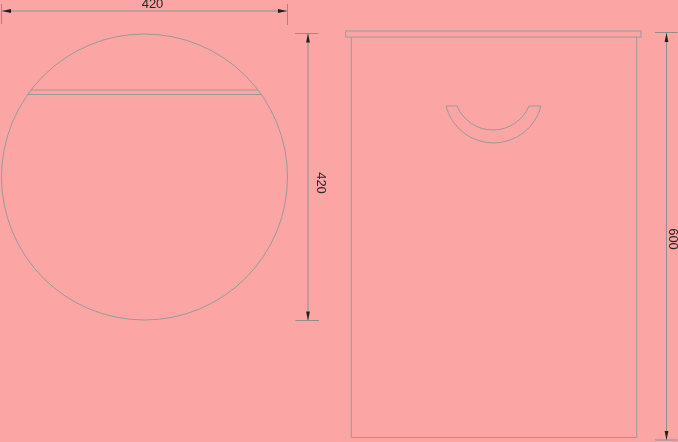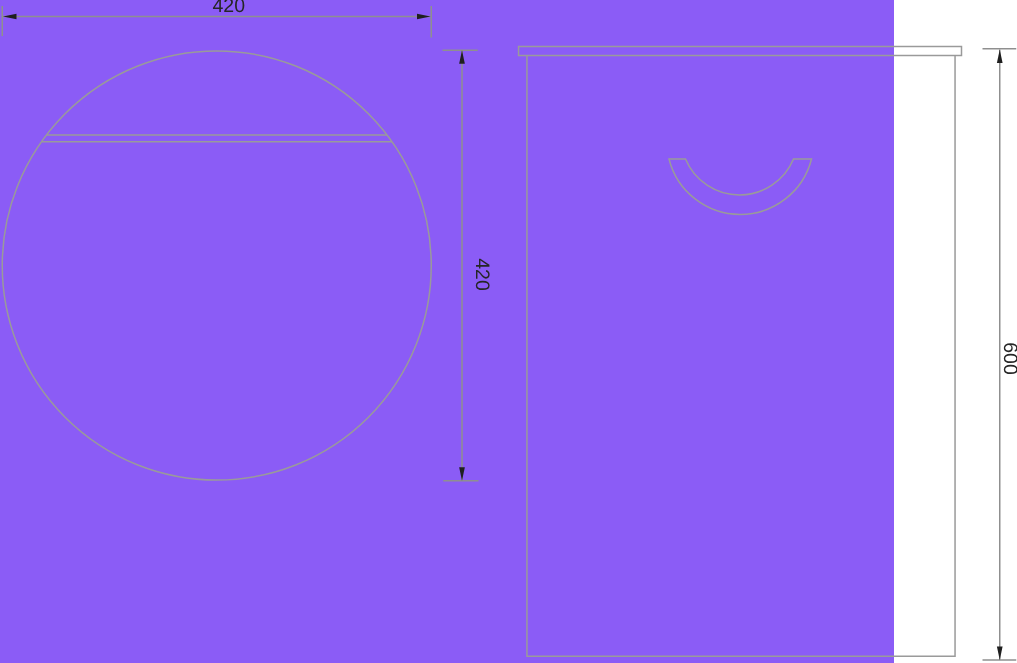--- a/index.html
+++ b/index.html
@@ -5,23 +5,23 @@
   html, body {
     margin: 0;
     padding: 0;
     width: 678px;
     height: 442px;
     overflow: hidden;
     font-family: "Liberation Sans", sans-serif;
   }
   .canvas {
     position: relative;
-    width: 596px;
+    width: 678px;
     height: 442px;
-    background: #8b5cf6;
+    background: #fca5a5;
   }
   .canvas svg {
     position: absolute;
     left: 0;
     top: 0;
     display: block;
   }
   .geom {
     fill: none;
     stroke-width: 1;

